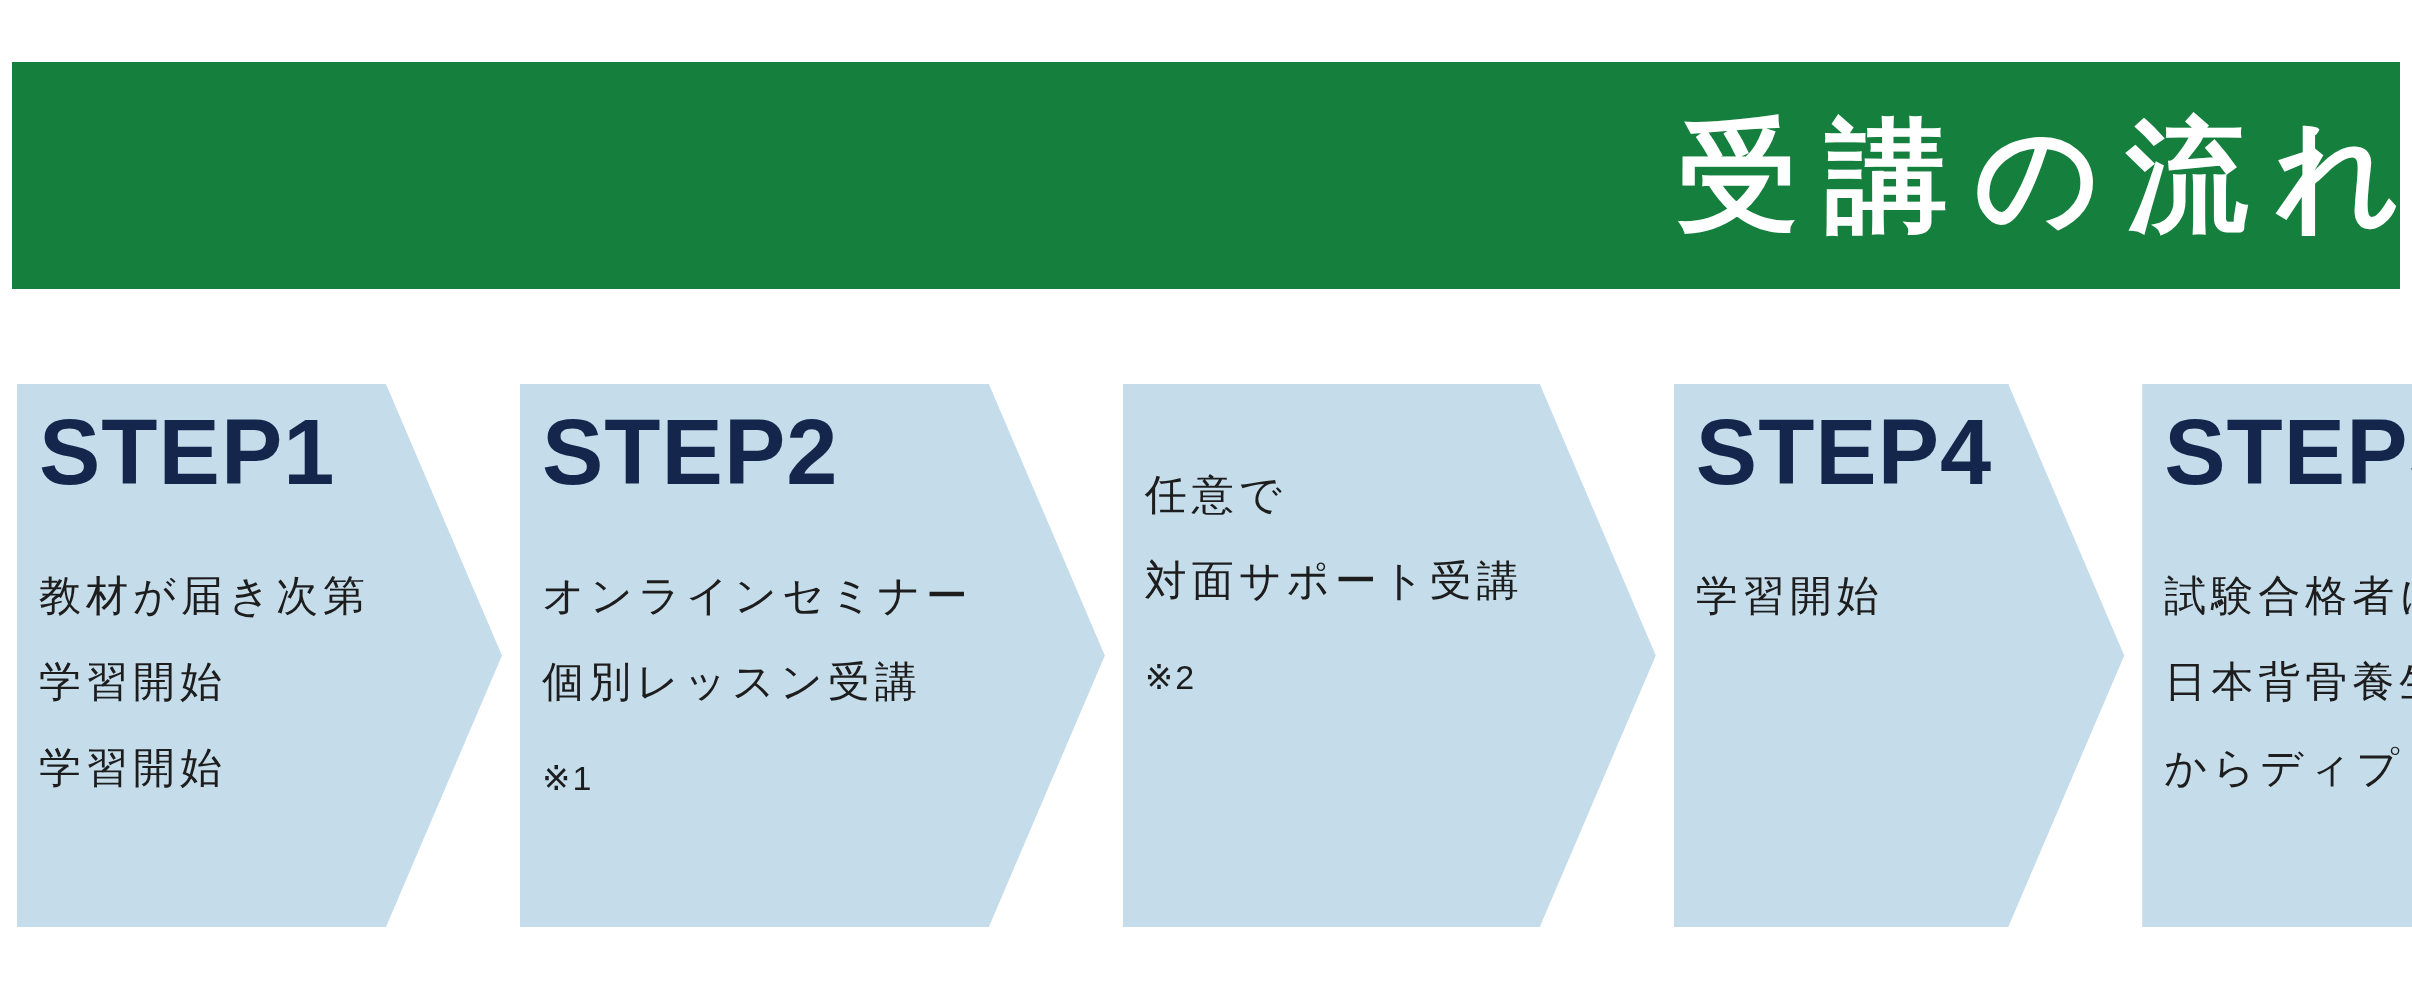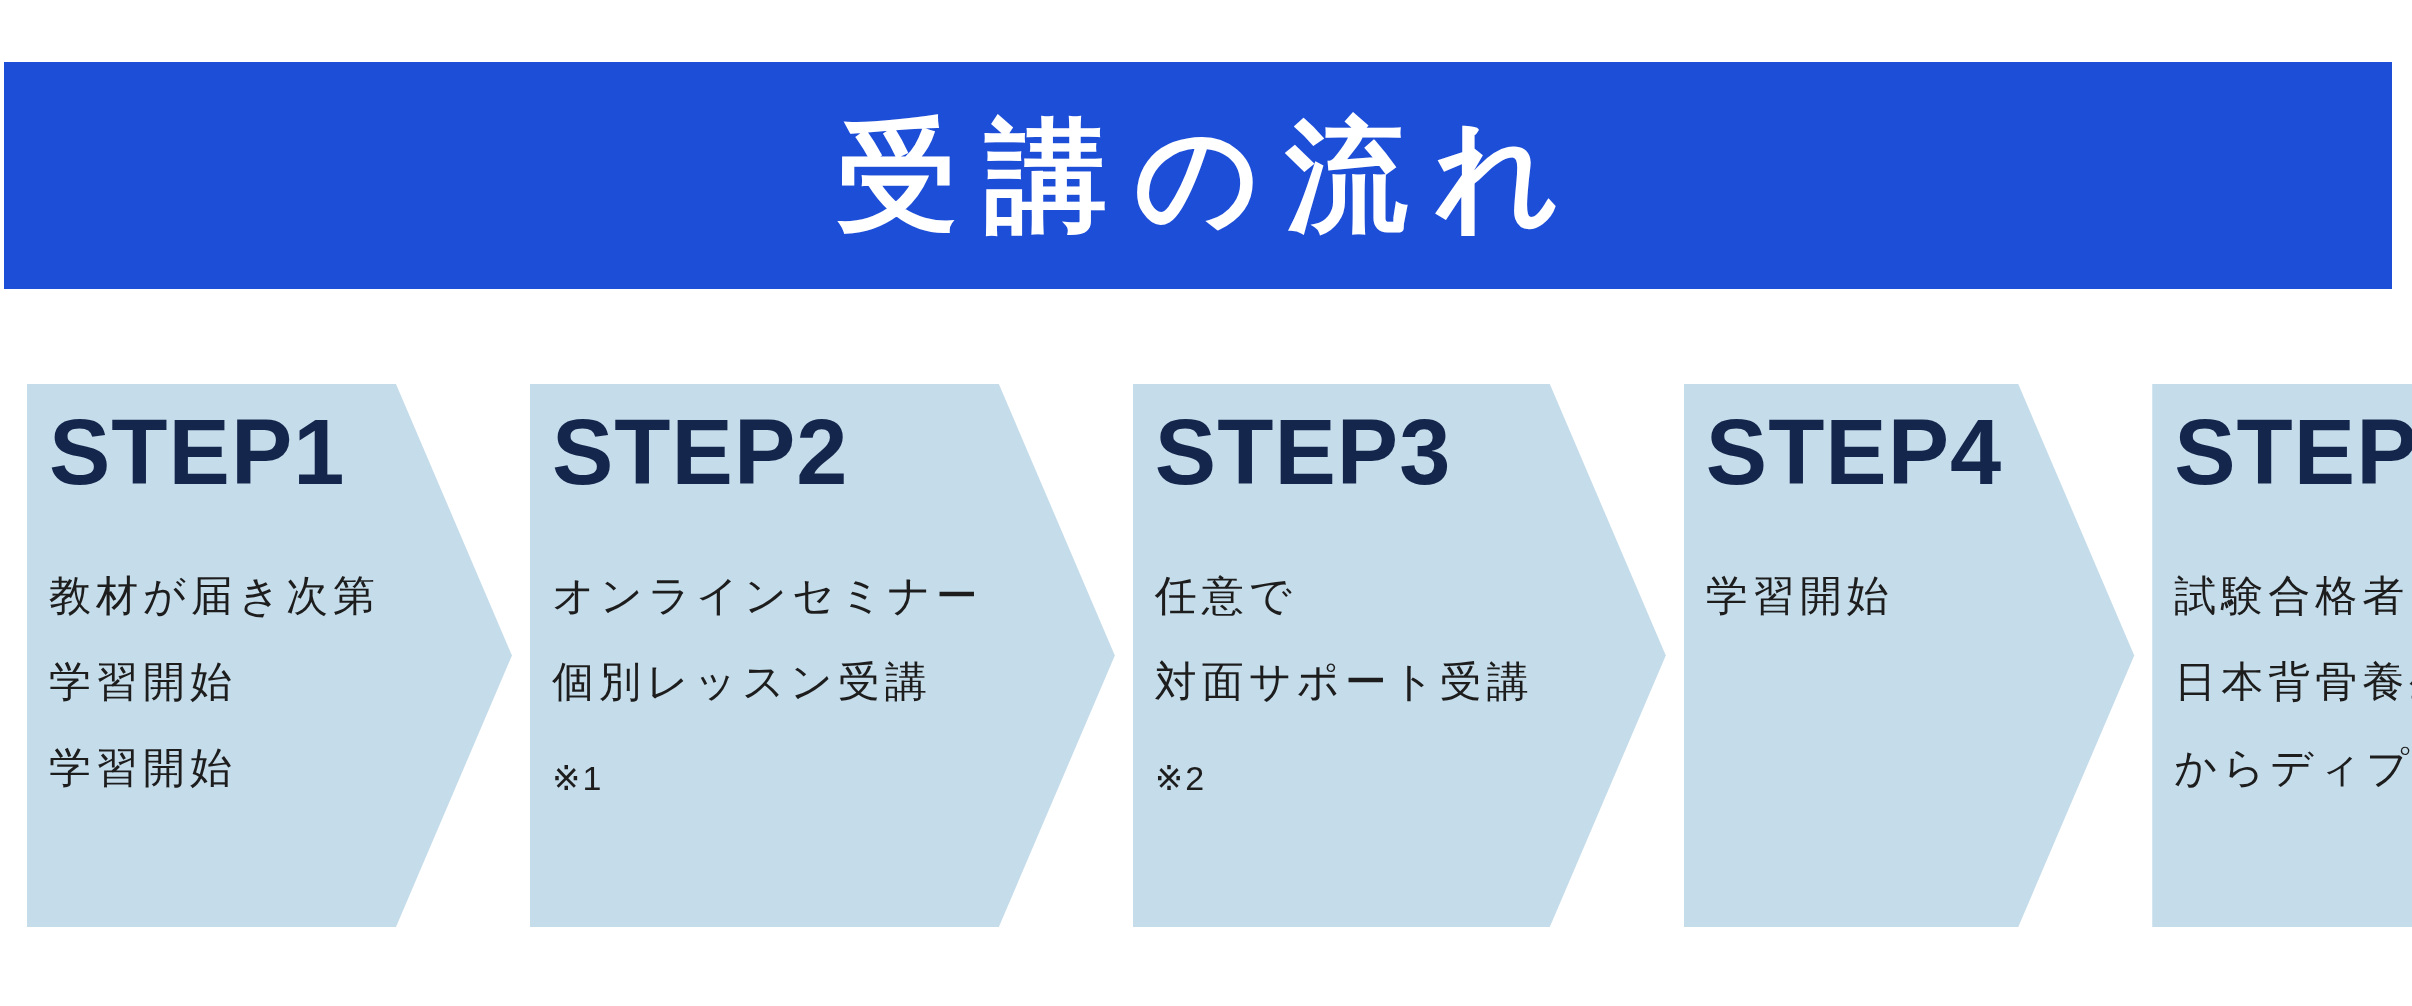--- a/index.html
+++ b/index.html
@@ -11,42 +11,42 @@
   .page {
     position: relative;
     width: 2412px;
     height: 1006px;
     background: #ffffff;
     overflow: hidden;
   }
   
   .banner {
     position: absolute;
-    left: 4px;
+    left: 12px;
     top: 62px;
     width: 2388px;
     height: 227px;
-    background: #1d4ed8;
+    background: #15803d;
     display: flex;
     align-items: center;
-    justify-content: center;
+    justify-content: flex-end;
   }
   .banner-title {
     color: #ffffff;
     font-size: 122px;
     font-weight: bold;
     letter-spacing: 0.22em;
     margin-right: -0.22em; 
     white-space: nowrap;
     line-height: 1;
   }
   
   .flow {
     position: absolute;
-    left: 27px;
+    left: 17px;
     top: 384px;
     width: 1993px;
     height: 543px;
     display: flex;
   }
   .step-arrow {
     flex: 1 1 0;
     position: relative;
     background: #c5dcea;
     clip-path: polygon(0 0, calc(100% - 134px) 0, calc(100% - 18px) 50%, calc(100% - 134px) 100%, 0 100%);
@@ -103,21 +103,20 @@
     <div class="step-arrow">
       <div class="step-label">STEP2</div>
       <div class="step-desc">
         <span class="line">オンラインセミナー</span>
         <span class="line">個別レッスン受講</span>
       </div>
       <div class="step-note">※1</div>
     </div>
 
     <div class="step-arrow">
-      <div class="step-label">STEP3</div>
       <div class="step-desc">
         <span class="line">任意で</span>
         <span class="line">対面サポート受講</span>
       </div>
       <div class="step-note">※2</div>
     </div>
 
     <div class="step-arrow">
       <div class="step-label">STEP4</div>
       <div class="step-desc">

